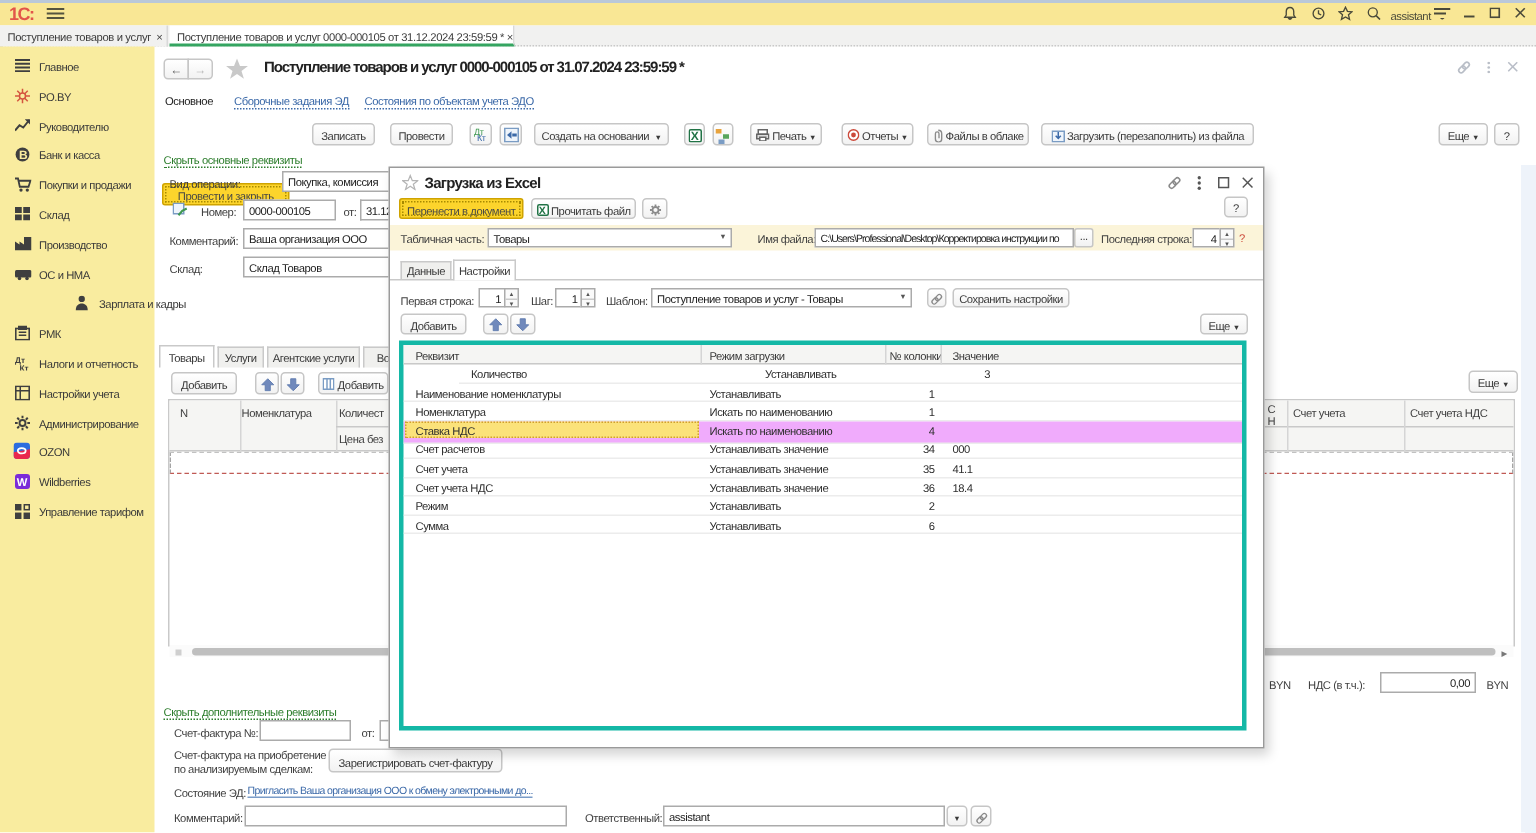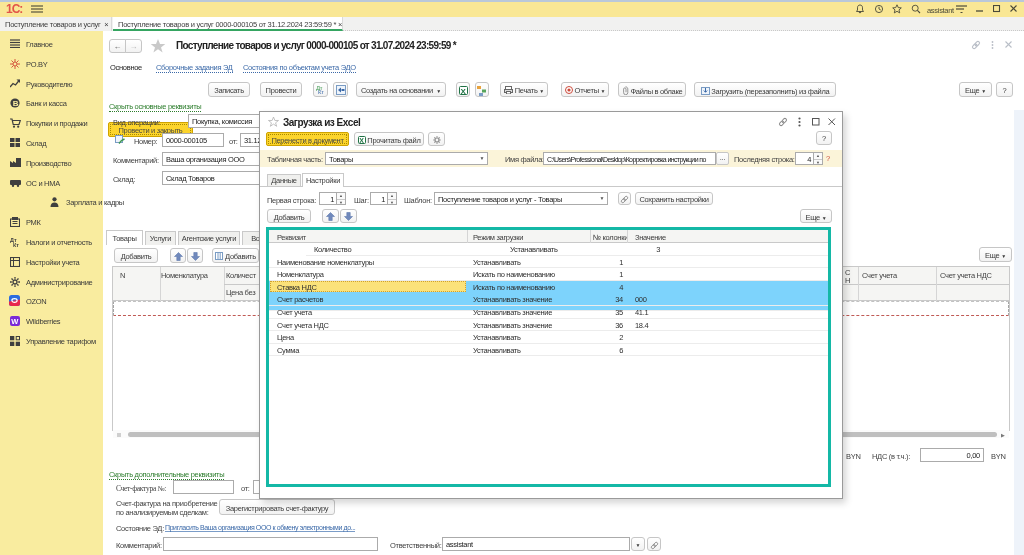--- a/index.html
+++ b/index.html
@@ -223,21 +223,21 @@
   <div class="abs" style="left:128px; top:432px; width:869px; height:5px; background:#bfbfbf; border-radius:2.5px;"></div>
   <div class="abs" style="left:117px; top:433px; width:4px; height:4px; background:#cfcfcf;"></div>
   <div class="abs" style="left:1001px; top:432px; font-size:5px; color:#777;">▶</div>
 
   <div class="lbl" style="left:846px; top:452px;">BYN</div>
   <div class="lbl" style="left:872px; top:452px;">НДС (в т.ч.):</div>
   <div class="inp" style="left:920px; top:448px; width:64px; height:14px; text-align:right;">0,00</div>
   <div class="lbl" style="left:991px; top:452px;">BYN</div>
 
   <div class="abs" style="left:109px; top:470px;text-align:right;"><span class="glink">Скрыть дополнительные реквизиты</span></div>
-  <div class="lbl" style="left:116px; top:484px;font-family:Liberation Serif, serif;">Счет-фактура №:</div>
+  <div class="lbl" style="left:116px; top:484px;">Счет-фактура №:</div>
   <div class="inp" style="left:173px; top:480px; width:61px; height:14px;"></div>
   <div class="lbl" style="left:241px; top:484px;">от:</div>
   <div class="inp" style="left:253px; top:480px; width:50px; height:14px;"></div>
   <div class="lbl" style="left:116px; top:499px;">Счет-фактура на приобретение</div>
   <div class="lbl" style="left:116px; top:508px;">по анализируемым сделкам:</div>
   <div class="btn" style="left:219px; top:499px; width:116px; height:16px; padding-top:4px;">Зарегистрировать счет-фактуру</div>
   <div class="lbl" style="left:116px; top:524px;">Состояние ЭД:</div>
   <div class="abs" style="left:165px; top:524px; font-size:7px; letter-spacing:-0.4px;"><span style="color:#3b69a8; border-bottom:1px solid #7a9cc8;">Пригласить Ваша организация ООО к обмену электронными до...</span></div>
   <div class="lbl" style="left:116px; top:541px;">Комментарий:</div>
   <div class="inp" style="left:163px; top:537px; width:215px; height:14px;"></div>
@@ -371,21 +371,21 @@
         <div style="position:absolute;left:204px;top:2px;color:#2e2e2e;">Устанавливать</div>
         <div style="position:absolute;left:321px;top:2px;width:33px;text-align:right;color:#2e2e2e;">1</div>
         <div style="position:absolute;left:366px;top:2px;color:#2e2e2e;"></div>
       </div>
       <div style="position:absolute;left:0;top:38.2px;width:563px;height:12.6px;border-bottom:1px solid #ececec;">
         <div style="position:absolute;left:8px;top:2px;color:#2e2e2e;">Номенклатура</div>
         <div style="position:absolute;left:204px;top:2px;color:#2e2e2e;">Искать по наименованию</div>
         <div style="position:absolute;left:321px;top:2px;width:33px;text-align:right;color:#2e2e2e;">1</div>
         <div style="position:absolute;left:366px;top:2px;color:#2e2e2e;"></div>
       </div>
-      <div style="position:absolute;left:0;top:50.8px;width:563px;height:30px;background:#7dd3fc;border-bottom:1px solid #ececec;">
+      <div style="position:absolute;left:0;top:50.8px;width:563px;height:15px;background:#f0abfc;border-bottom:1px solid #ececec;">
         <div style="position:absolute;left:1px;top:0px;width:196px;height:11.6px;background:#fbe27a;border:1px dotted #cfa030;"></div>
         <div style="position:absolute;left:8px;top:2px;color:#2e2e2e;">Ставка НДС</div>
         <div style="position:absolute;left:204px;top:2px;color:#2e2e2e;">Искать по наименованию</div>
         <div style="position:absolute;left:321px;top:2px;width:33px;text-align:right;color:#2e2e2e;">4</div>
         <div style="position:absolute;left:366px;top:2px;color:#2e2e2e;"></div>
       </div>
       <div style="position:absolute;left:0;top:63.4px;width:563px;height:12.6px;border-bottom:1px solid #ececec;">
         <div style="position:absolute;left:8px;top:2px;color:#2e2e2e;">Счет расчетов</div>
         <div style="position:absolute;left:204px;top:2px;color:#2e2e2e;">Устанавливать значение</div>
         <div style="position:absolute;left:321px;top:2px;width:33px;text-align:right;color:#2e2e2e;">34</div>
@@ -397,21 +397,21 @@
         <div style="position:absolute;left:321px;top:2px;width:33px;text-align:right;color:#2e2e2e;">35</div>
         <div style="position:absolute;left:366px;top:2px;color:#2e2e2e;">41.1</div>
       </div>
       <div style="position:absolute;left:0;top:88.6px;width:563px;height:12.6px;border-bottom:1px solid #ececec;">
         <div style="position:absolute;left:8px;top:2px;color:#2e2e2e;">Счет учета НДС</div>
         <div style="position:absolute;left:204px;top:2px;color:#2e2e2e;">Устанавливать значение</div>
         <div style="position:absolute;left:321px;top:2px;width:33px;text-align:right;color:#2e2e2e;">36</div>
         <div style="position:absolute;left:366px;top:2px;color:#2e2e2e;">18.4</div>
       </div>
       <div style="position:absolute;left:0;top:101.2px;width:563px;height:12.6px;border-bottom:1px solid #ececec;">
-        <div style="position:absolute;left:8px;top:2px;color:#2e2e2e;">Цена</div>
+        <div style="position:absolute;left:8px;top:2px;color:#2e2e2e;">Режим</div>
         <div style="position:absolute;left:204px;top:2px;color:#2e2e2e;">Устанавливать</div>
         <div style="position:absolute;left:321px;top:2px;width:33px;text-align:right;color:#2e2e2e;">2</div>
         <div style="position:absolute;left:366px;top:2px;color:#2e2e2e;"></div>
       </div>
       <div style="position:absolute;left:0;top:113.8px;width:563px;height:12.6px;border-bottom:1px solid #ececec;">
         <div style="position:absolute;left:8px;top:2px;color:#2e2e2e;">Сумма</div>
         <div style="position:absolute;left:204px;top:2px;color:#2e2e2e;">Устанавливать</div>
         <div style="position:absolute;left:321px;top:2px;width:33px;text-align:right;color:#2e2e2e;">6</div>
         <div style="position:absolute;left:366px;top:2px;color:#2e2e2e;"></div>
       </div>

